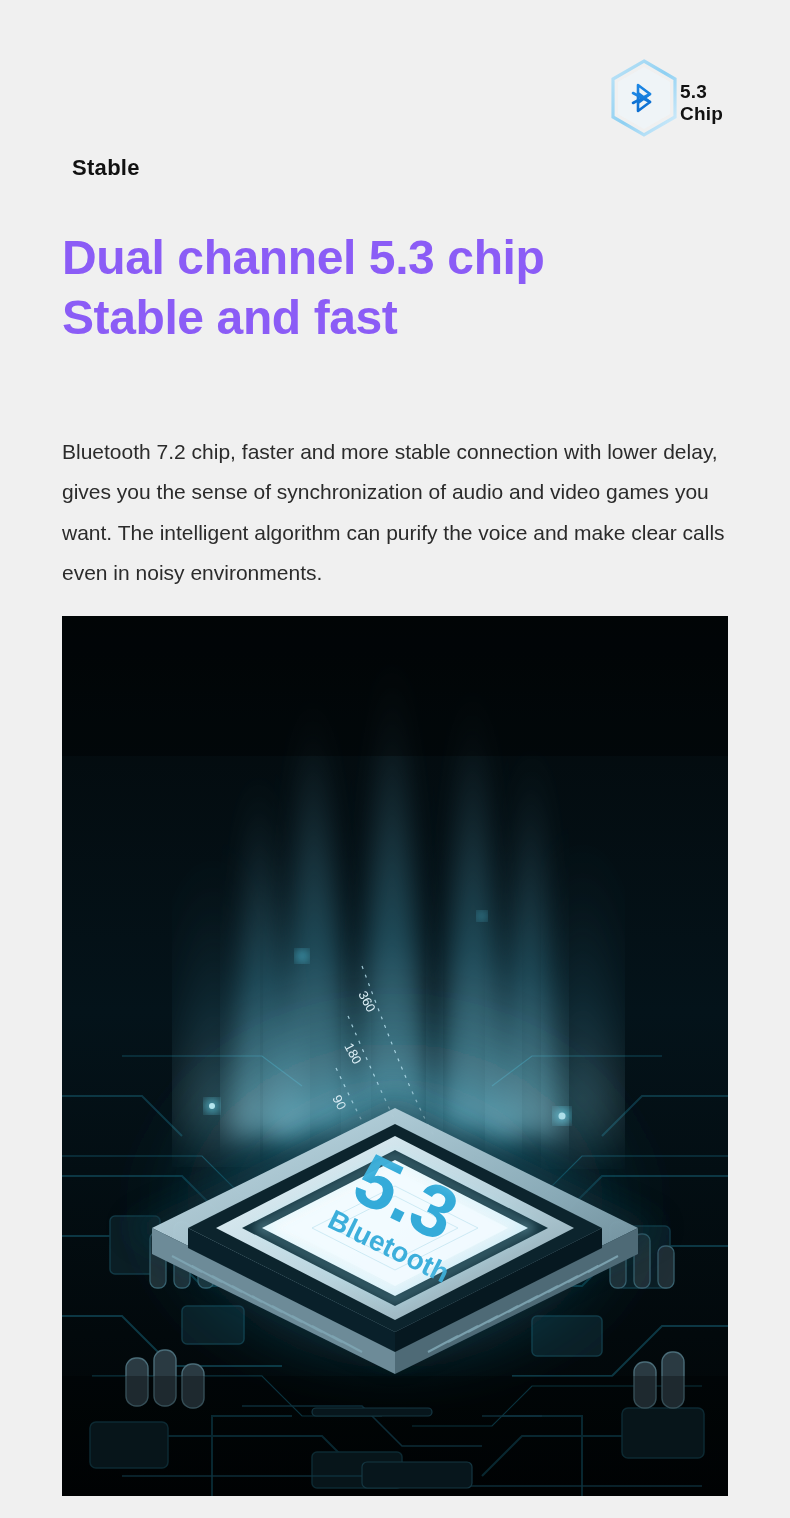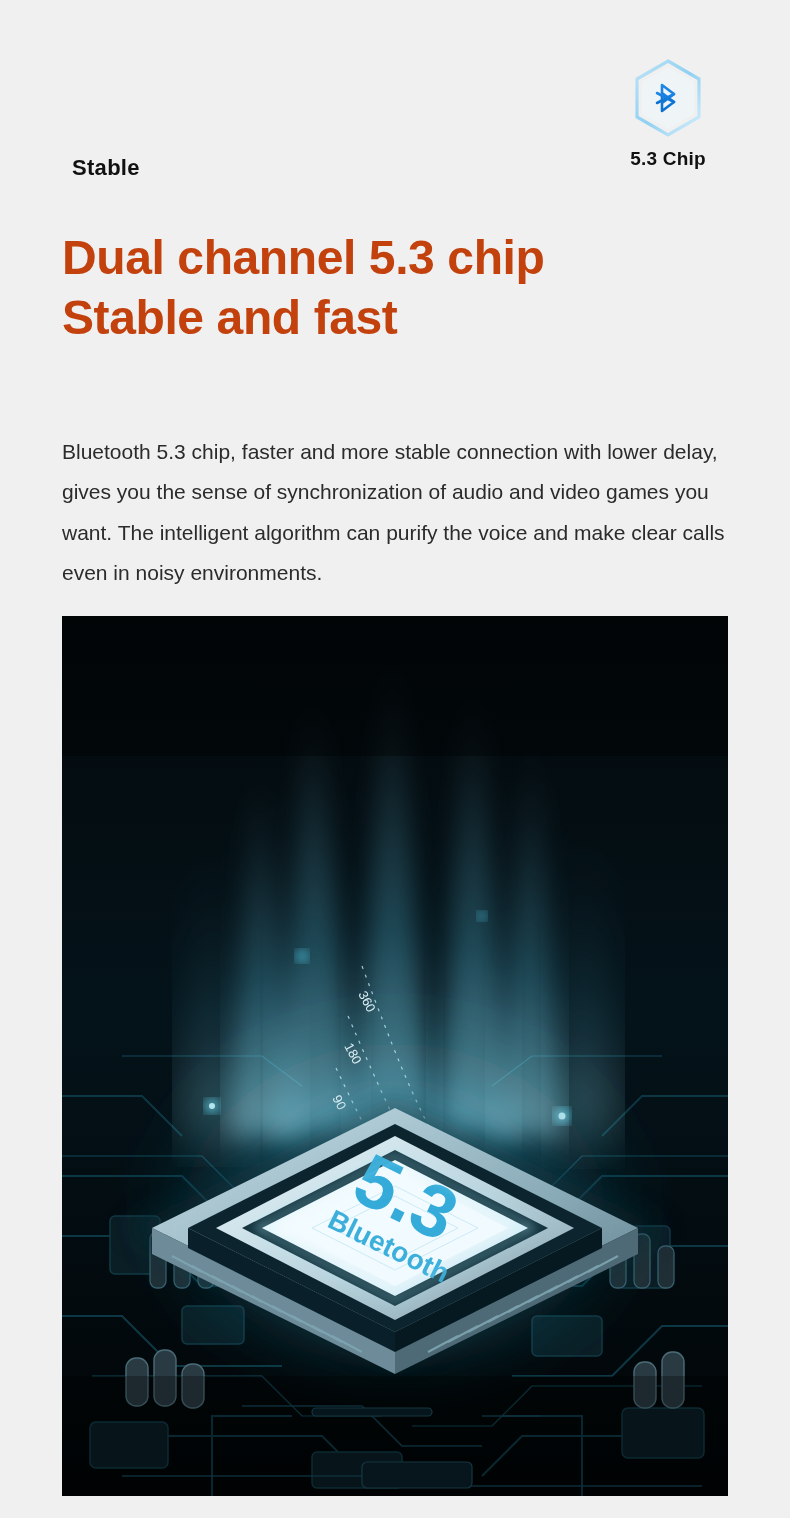--- a/index.html
+++ b/index.html
@@ -19,21 +19,21 @@
     background: #f0f0f0;
   }
 
   
   .badge {
     position: absolute;
     top: 58px;
     right: 62px;
     width: 120px;
     display: flex;
-    flex-direction: column;
+    flex-direction: row;
     align-items: center;
   }
   .hexwrap {
     width: 72px;
     height: 82px;
     position: relative;
     display: flex;
     align-items: center;
     justify-content: center;
   }
@@ -58,21 +58,21 @@
     letter-spacing: .3px;
   }
   .headline {
     position: absolute;
     left: 62px;
     top: 228px;
     width: 680px;
     font-size: 48px;
     line-height: 1.26;
     font-weight: bold;
-    color: #c2410c;
+    color: #8b5cf6;
     letter-spacing: -0.4px;
   }
   .headline .l2 { display: block; }
 
   
   .para {
     position: absolute;
     left: 62px;
     top: 432px;
     width: 700px;
@@ -125,21 +125,21 @@
     <div class="badge-label">5.3 Chip</div>
   </div>
 
   <div class="eyebrow">Stable</div>
 
   <div class="headline">
     <span>Dual channel 5.3 chip</span>
     <span class="l2">Stable and fast</span>
   </div>
 
-  <p class="para">Bluetooth 5.3 chip, faster and more stable connection with lower delay, gives you the sense of synchronization of audio and video games you want. The intelligent algorithm can purify the voice and make clear calls even in noisy environments.</p>
+  <p class="para">Bluetooth 7.2 chip, faster and more stable connection with lower delay, gives you the sense of synchronization of audio and video games you want. The intelligent algorithm can purify the voice and make clear calls even in noisy environments.</p>
 
   <div class="photo">
     <svg viewBox="0 0 666 880" preserveAspectRatio="xMidYMid slice" aria-hidden="true">
       <defs>
         <linearGradient id="bgv" x1="0" y1="0" x2="0" y2="1">
           <stop offset="0%" stop-color="#03080a"></stop>
           <stop offset="45%" stop-color="#04131a"></stop>
           <stop offset="100%" stop-color="#010405"></stop>
         </linearGradient>
         <radialGradient id="glow" cx="50%" cy="63%" r="46%">

